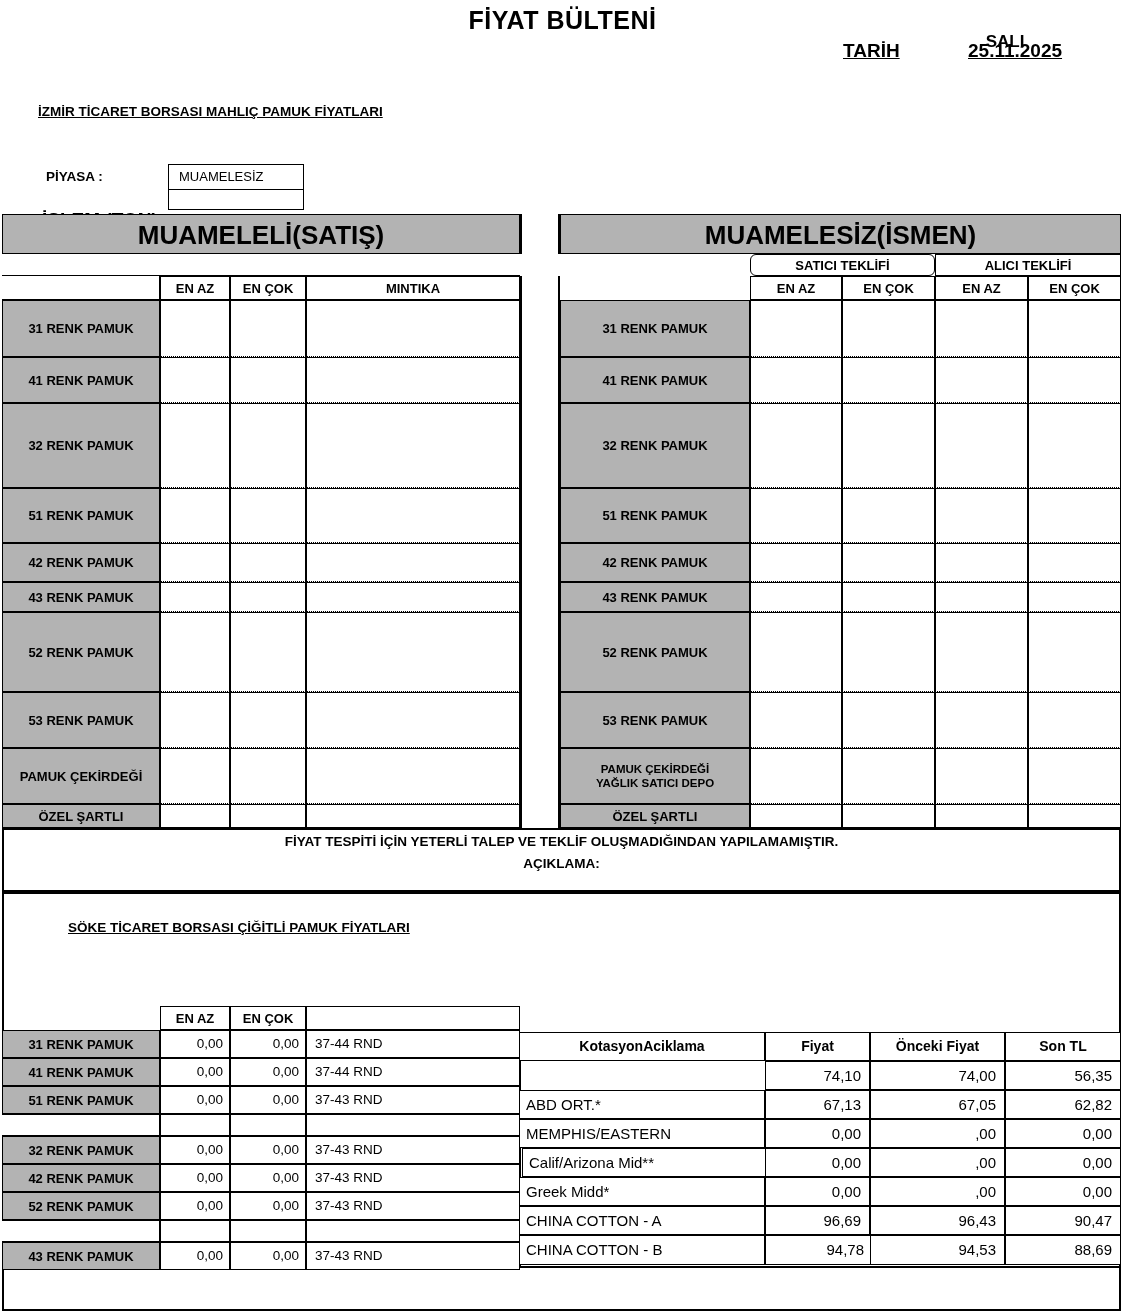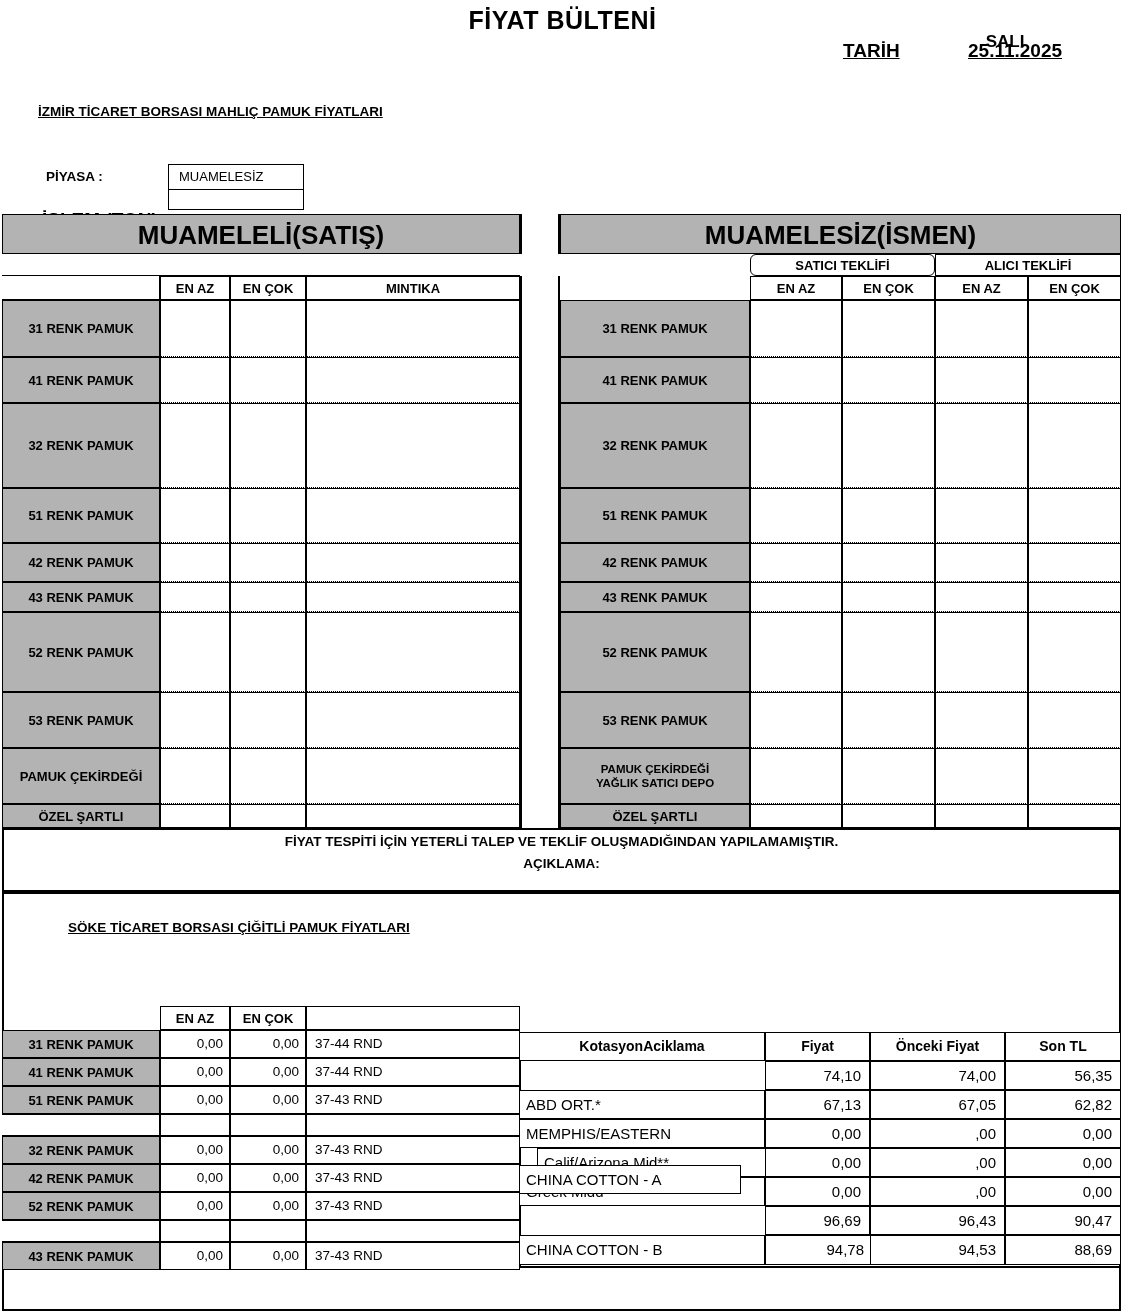--- a/index.html
+++ b/index.html
@@ -456,31 +456,31 @@
   <div class="kot-name" style="left:519px; top:1090px; width:246px; height:29px;">ABD ORT.*</div>
   <div class="kot-val" style="left:765px; top:1090px; width:105px; height:29px;">67,13</div>
   <div class="kot-val" style="left:870px; top:1090px; width:135px; height:29px;">67,05</div>
   <div class="kot-val" style="left:1005px; top:1090px; width:116px; height:29px;">62,82</div>
 
   <div class="kot-name" style="left:519px; top:1119px; width:246px; height:29px;">MEMPHIS/EASTERN</div>
   <div class="kot-val" style="left:765px; top:1119px; width:105px; height:29px;">0,00</div>
   <div class="kot-val" style="left:870px; top:1119px; width:135px; height:29px;">,00</div>
   <div class="kot-val" style="left:1005px; top:1119px; width:116px; height:29px;">0,00</div>
 
-  <div class="kot-name" style="left:537px; top:1148px; width:246px; height:29px;">Calif/Arizona Mid**</div>
+  <div class="kot-name" style="left:522px; top:1148px; width:246px; height:29px;">Calif/Arizona Mid**</div>
   <div class="kot-val" style="left:765px; top:1148px; width:105px; height:29px;">0,00</div>
   <div class="kot-val" style="left:870px; top:1148px; width:135px; height:29px;">,00</div>
   <div class="kot-val" style="left:1005px; top:1148px; width:116px; height:29px;">0,00</div>
 
   <div class="kot-name" style="left:519px; top:1177px; width:246px; height:29px;">Greek Midd*</div>
   <div class="kot-val" style="left:765px; top:1177px; width:105px; height:29px;">0,00</div>
   <div class="kot-val" style="left:870px; top:1177px; width:135px; height:29px;">,00</div>
   <div class="kot-val" style="left:1005px; top:1177px; width:116px; height:29px;">0,00</div>
 
-  <div class="kot-name" style="left:519px; top:1165px; width:222px; height:29px;">CHINA COTTON - A</div>
+  <div class="kot-name" style="left:519px; top:1206px; width:246px; height:29px;">CHINA COTTON - A</div>
   <div class="kot-val" style="left:765px; top:1206px; width:105px; height:29px;">96,69</div>
   <div class="kot-val" style="left:870px; top:1206px; width:135px; height:29px;">96,43</div>
   <div class="kot-val" style="left:1005px; top:1206px; width:116px; height:29px;">90,47</div>
 
   <div class="kot-name" style="left:519px; top:1235px; width:246px; height:30px;">CHINA COTTON - B</div>
   <div class="kot-val" style="left:765px; top:1235px; width:108px; height:30px;">94,78</div>
   <div class="kot-val" style="left:870px; top:1235px; width:135px; height:30px;">94,53</div>
   <div class="kot-val" style="left:1005px; top:1235px; width:116px; height:30px;">88,69</div>
 
 </div>

